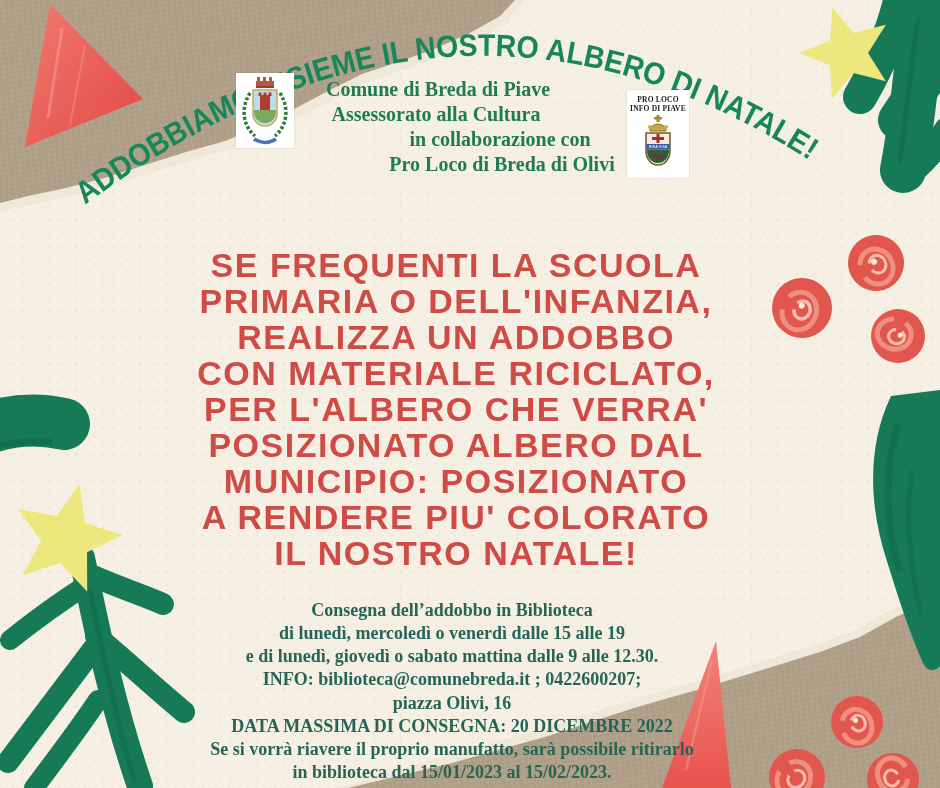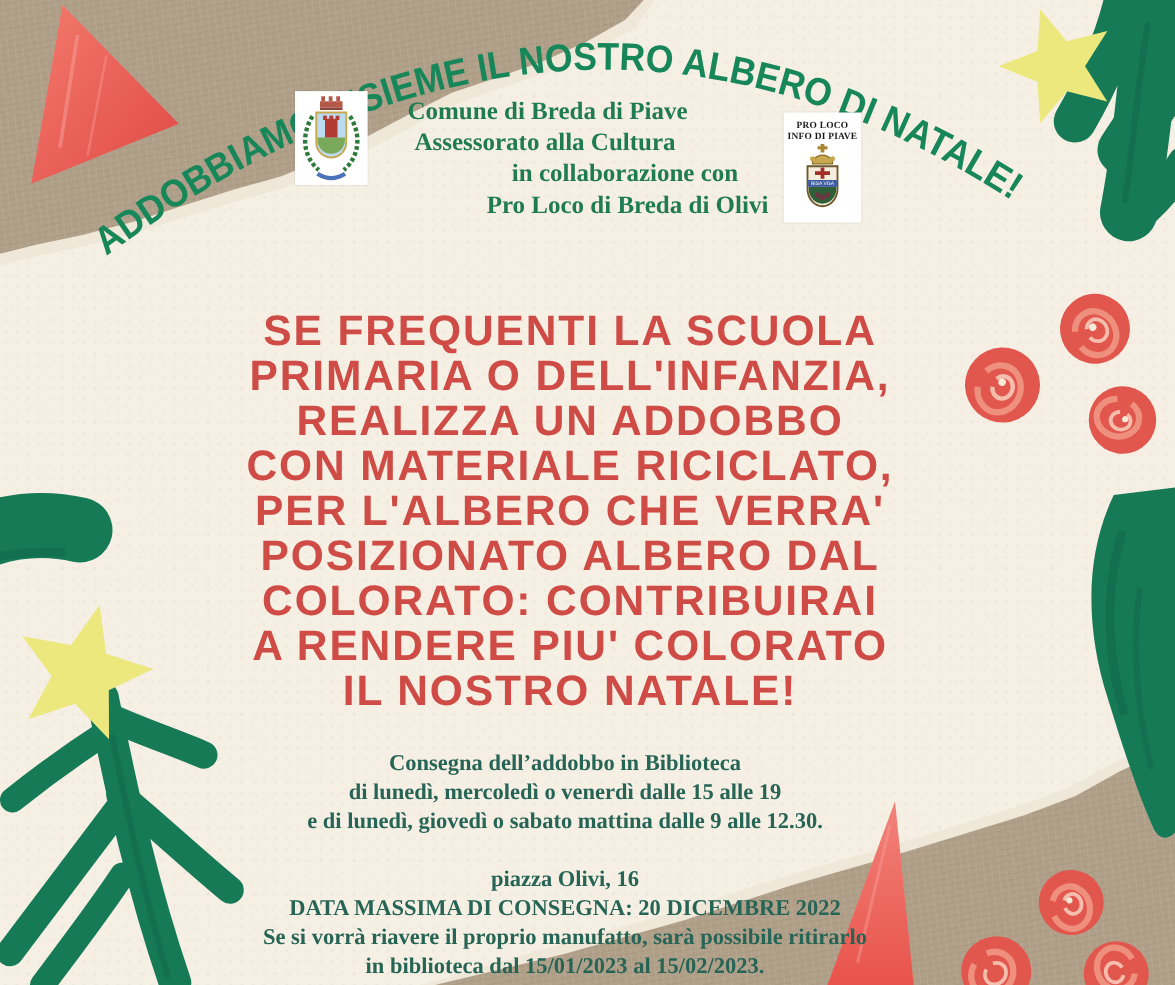--- a/index.html
+++ b/index.html
@@ -202,25 +202,26 @@
   <div class="hline" style="left:436px;top:103px">Assessorato alla Cultura</div>
   <div class="hline" style="left:500px;top:128px">in collaborazione con</div>
   <div class="hline" style="left:502px;top:153px">Pro Loco di Breda di Olivi</div>
 
   <div class="rline" style="top:202px">SE FREQUENTI LA SCUOLA</div>
   <div class="rline" style="top:238px">PRIMARIA O DELL'INFANZIA,</div>
   <div class="rline" style="top:274px">REALIZZA UN ADDOBBO</div>
   <div class="rline" style="top:310px">CON MATERIALE RICICLATO,</div>
   <div class="rline" style="top:346px">PER L'ALBERO CHE VERRA'</div>
   <div class="rline" style="top:382px">POSIZIONATO ALBERO DAL</div>
-  <div class="rline" style="top:418px">COLORATO: CONTRIBUIRAI</div>
+  <div class="rline" style="top:418px">MUNICIPIO: POSIZIONATO</div>
   <div class="rline" style="top:454px">A RENDERE PIU' COLORATO</div>
   <div class="rline" style="top:490px">IL NOSTRO NATALE!</div>
 
   <div class="gline" style="top:600px">Consegna dell’addobbo in Biblioteca</div>
   <div class="gline" style="top:623px">di lunedì, mercoledì o venerdì dalle 15 alle 19</div>
   <div class="gline" style="top:646px">e di lunedì, giovedì o sabato mattina dalle 9 alle 12.30.</div>
+  <div class="gline" style="top:669px">INFO: biblioteca@comunebreda.it ; 0422600207;</div>
   <div class="gline" style="top:693px">piazza Olivi, 16</div>
   <div class="gline" style="top:716px">DATA MASSIMA DI CONSEGNA: 20 DICEMBRE 2022</div>
   <div class="gline" style="top:739px">Se si vorrà riavere il proprio manufatto, sarà possibile ritirarlo</div>
   <div class="gline" style="top:762px">in biblioteca dal 15/01/2023 al 15/02/2023.</div>
 
 </div>
 
 </body></html>

